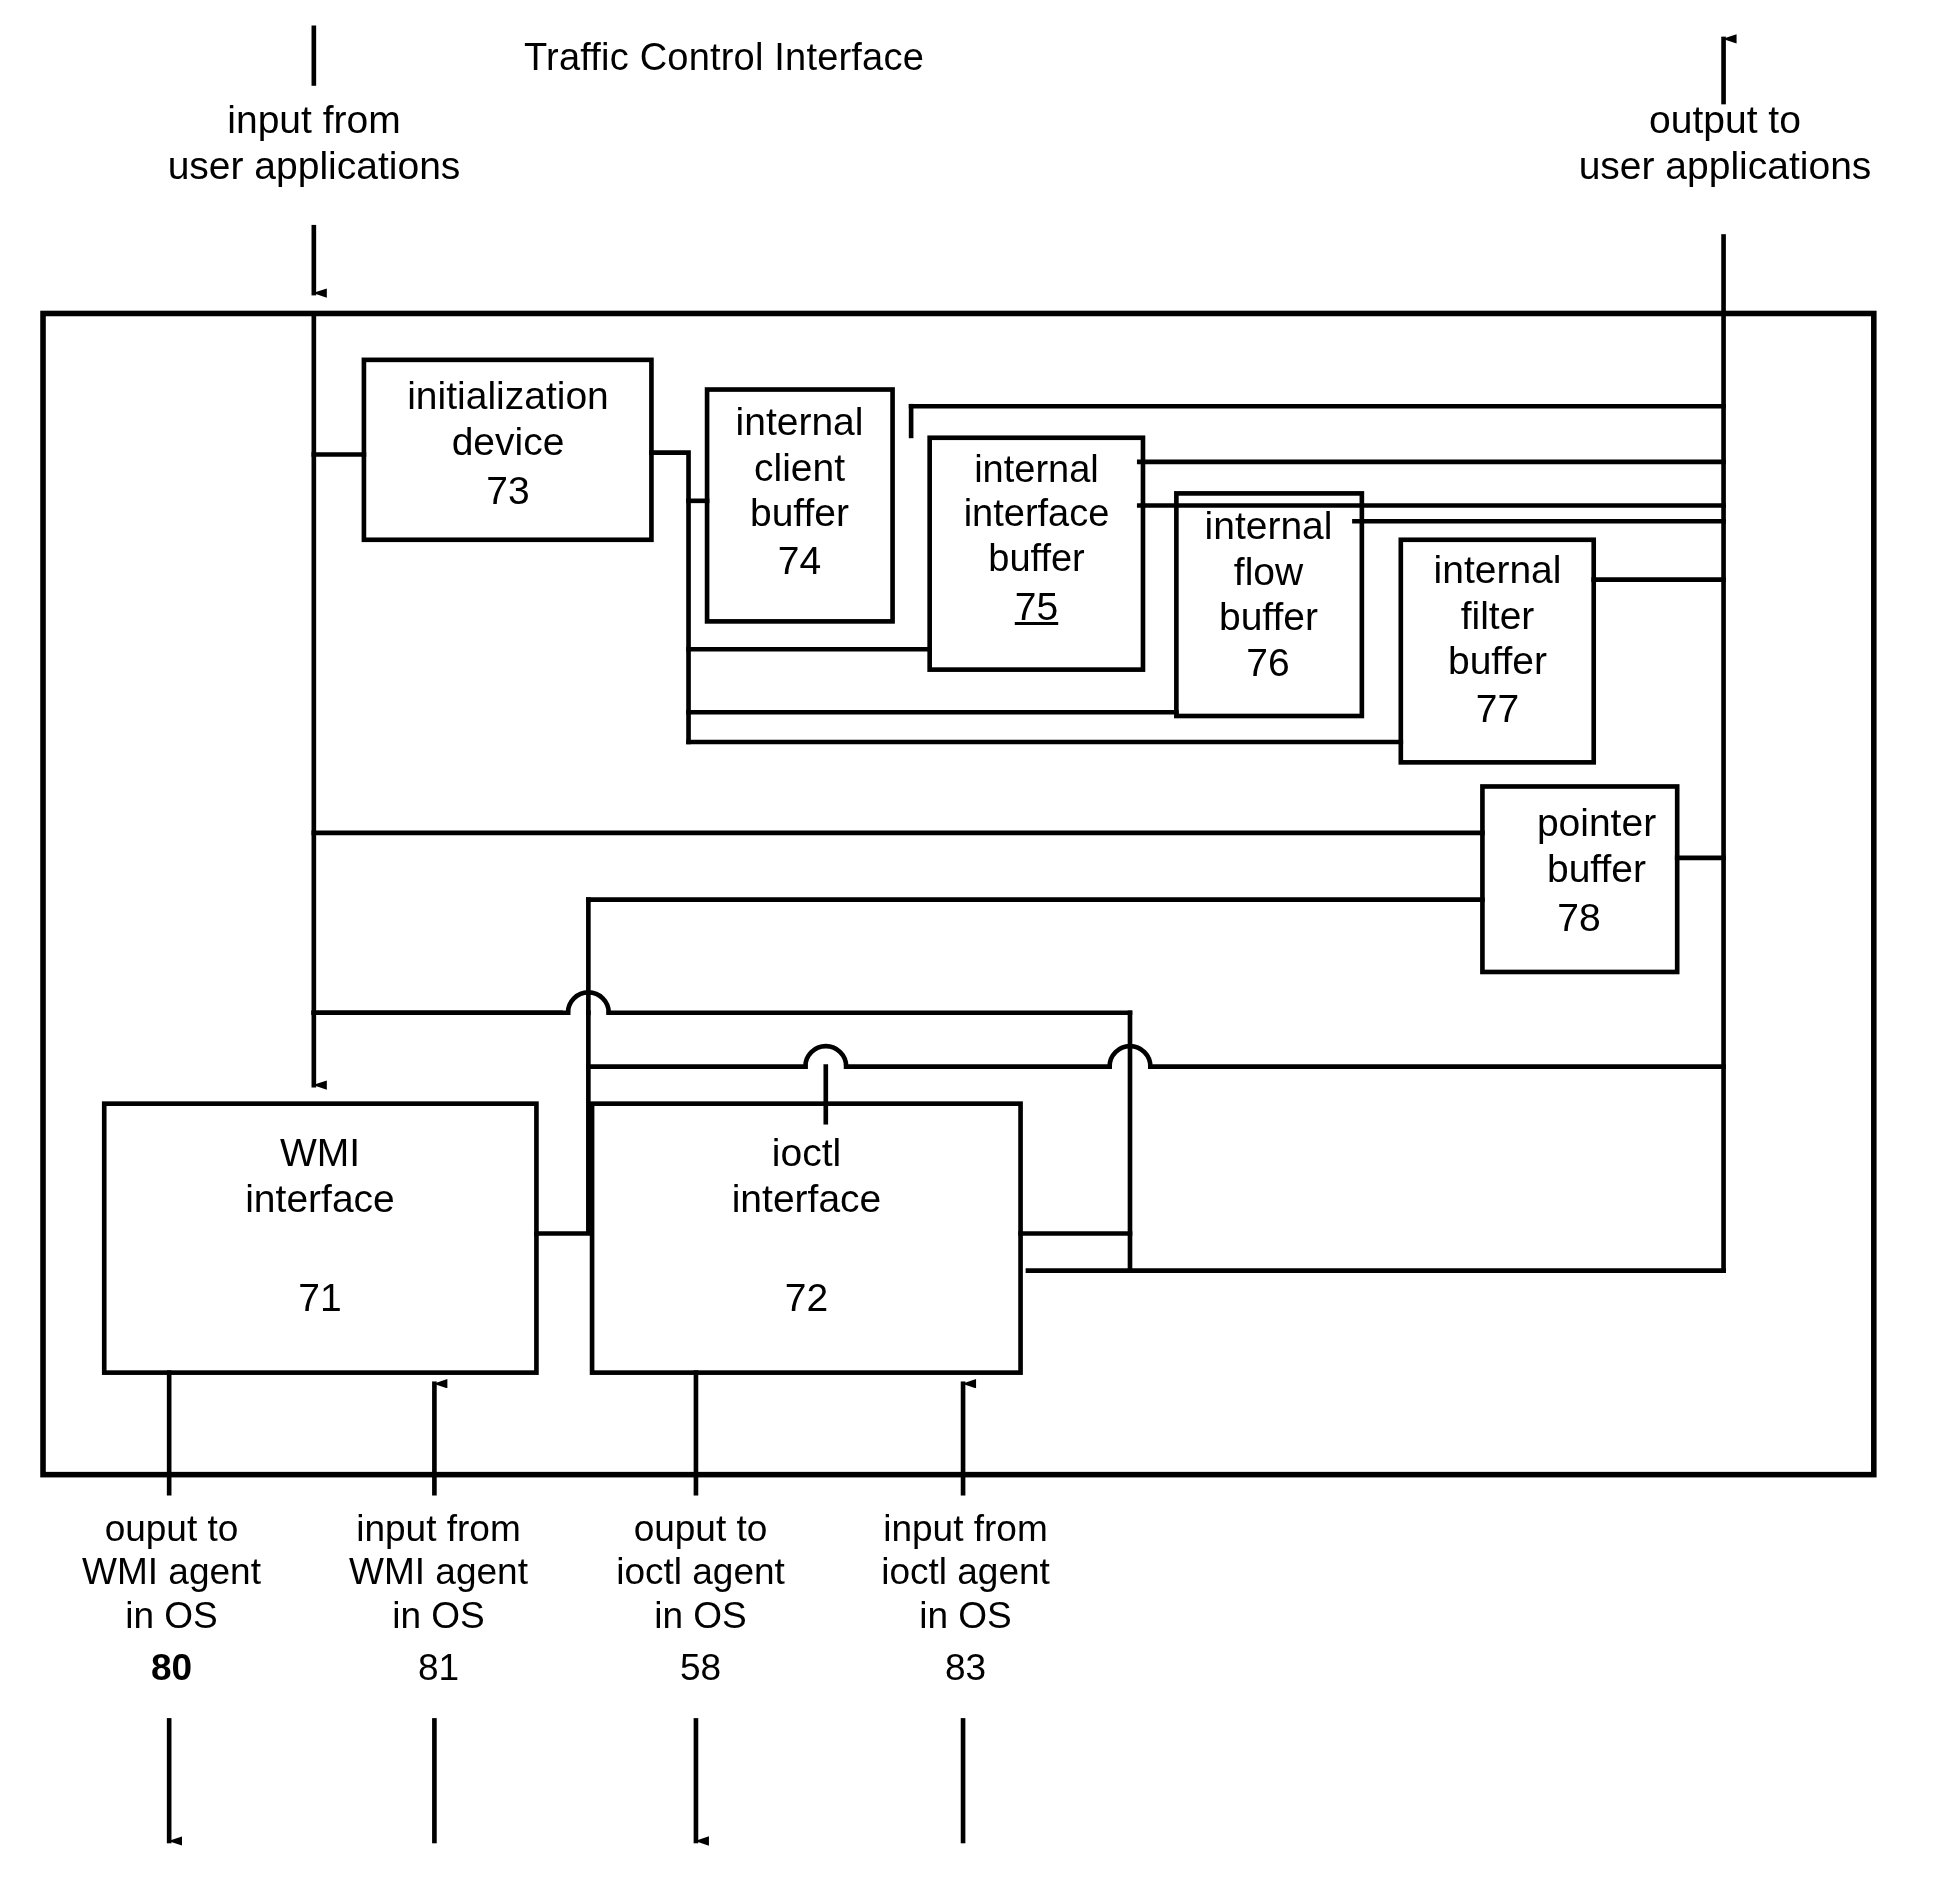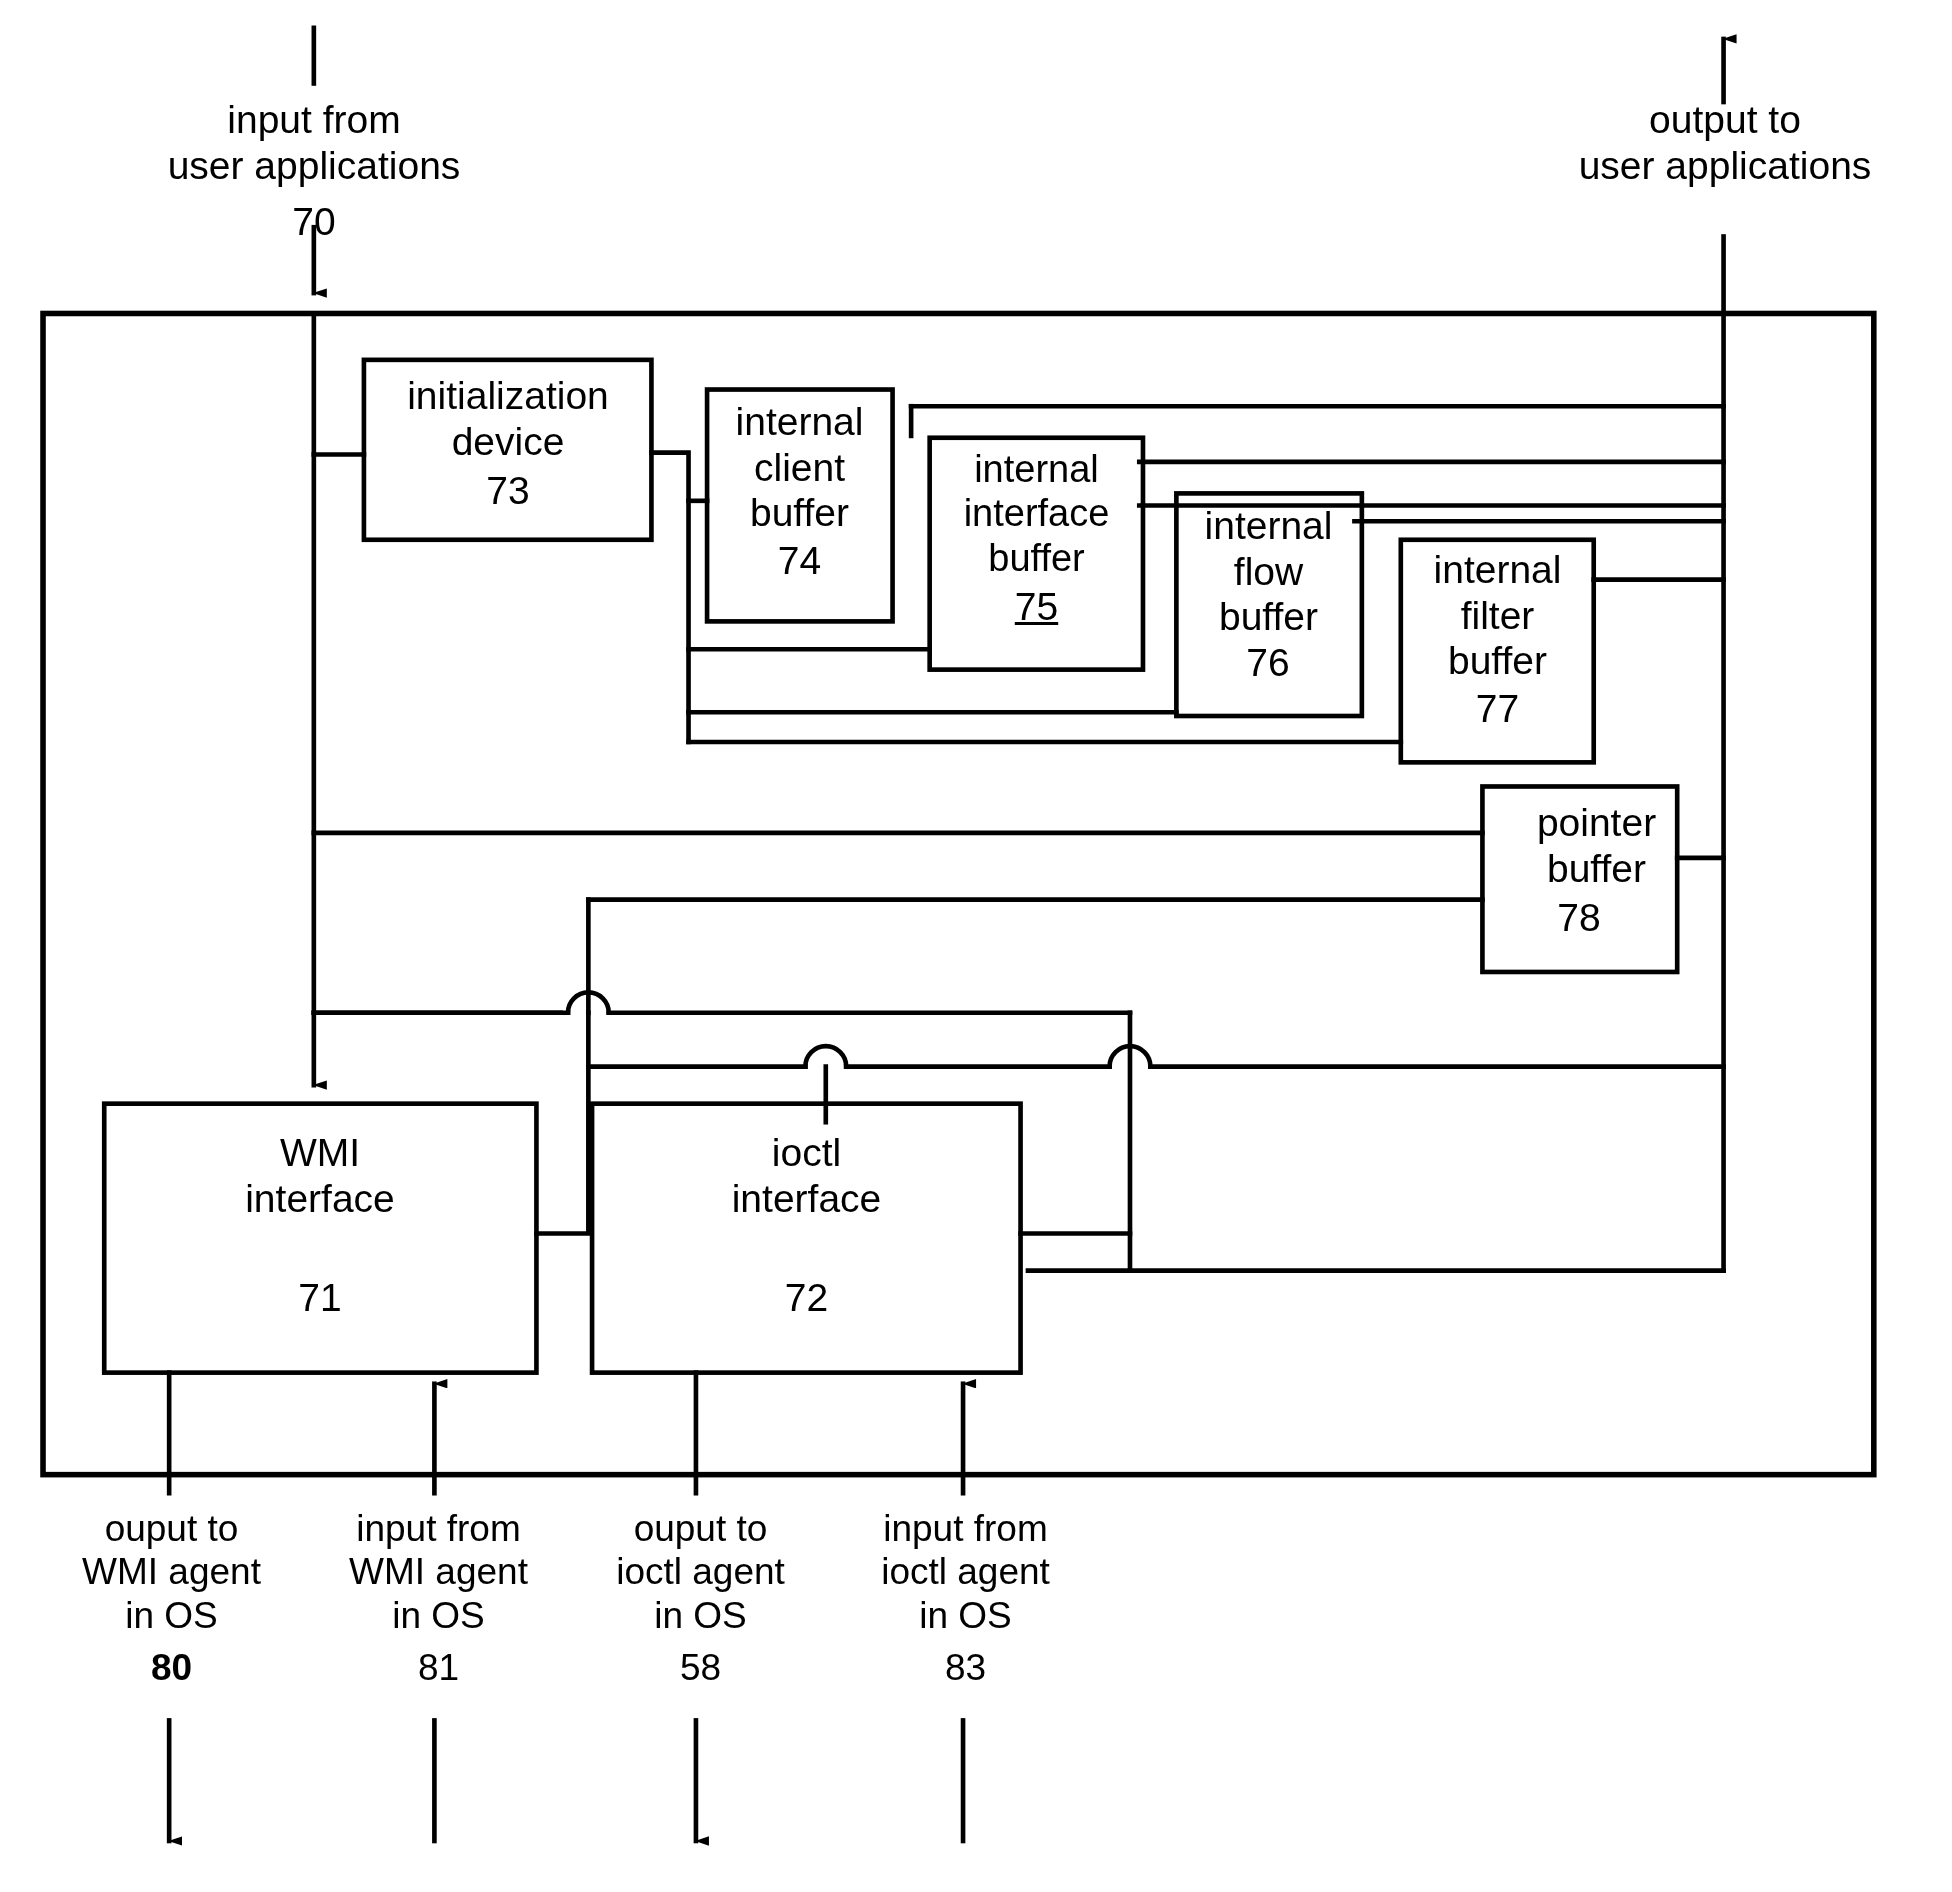--- a/index.html
+++ b/index.html
@@ -154,24 +154,24 @@
       <line x1="468" y1="1855" x2="468" y2="1985"></line>
 
       <line x1="750" y1="1480" x2="750" y2="1610"></line>
       <path d="M750,1855 L750,1985" marker-end="url(#arrowDown)"></path>
 
       <path d="M1038,1610 L1038,1492" marker-end="url(#arrowUp)"></path>
       <line x1="1038" y1="1855" x2="1038" y2="1985"></line>
     </g>
   </svg>
 
+  <div class="lbl figtitle" style="left:492px; top:35px; width:464px;">Traffic Control Interface</div>
 
   <div class="lbl extlabel" style="left:119px; top:97px; width:390px;">input from
 user applications</div>
-  <div class="lbl extlabel" style="left:119px; top:199px; width:390px;">70</div>
 
   <div class="lbl extlabel" style="left:1530px; top:97px; width:390px;">output to
 user applications</div>
 
   <div class="lbl boxlabel" style="left:364px; top:373px; width:288px;">initialization
 device</div>
   <div class="lbl boxlabel" style="left:364px; top:468px; width:288px;">73</div>
 
   <div class="lbl boxlabel" style="left:705px; top:399px; width:189px;">internal
 client

